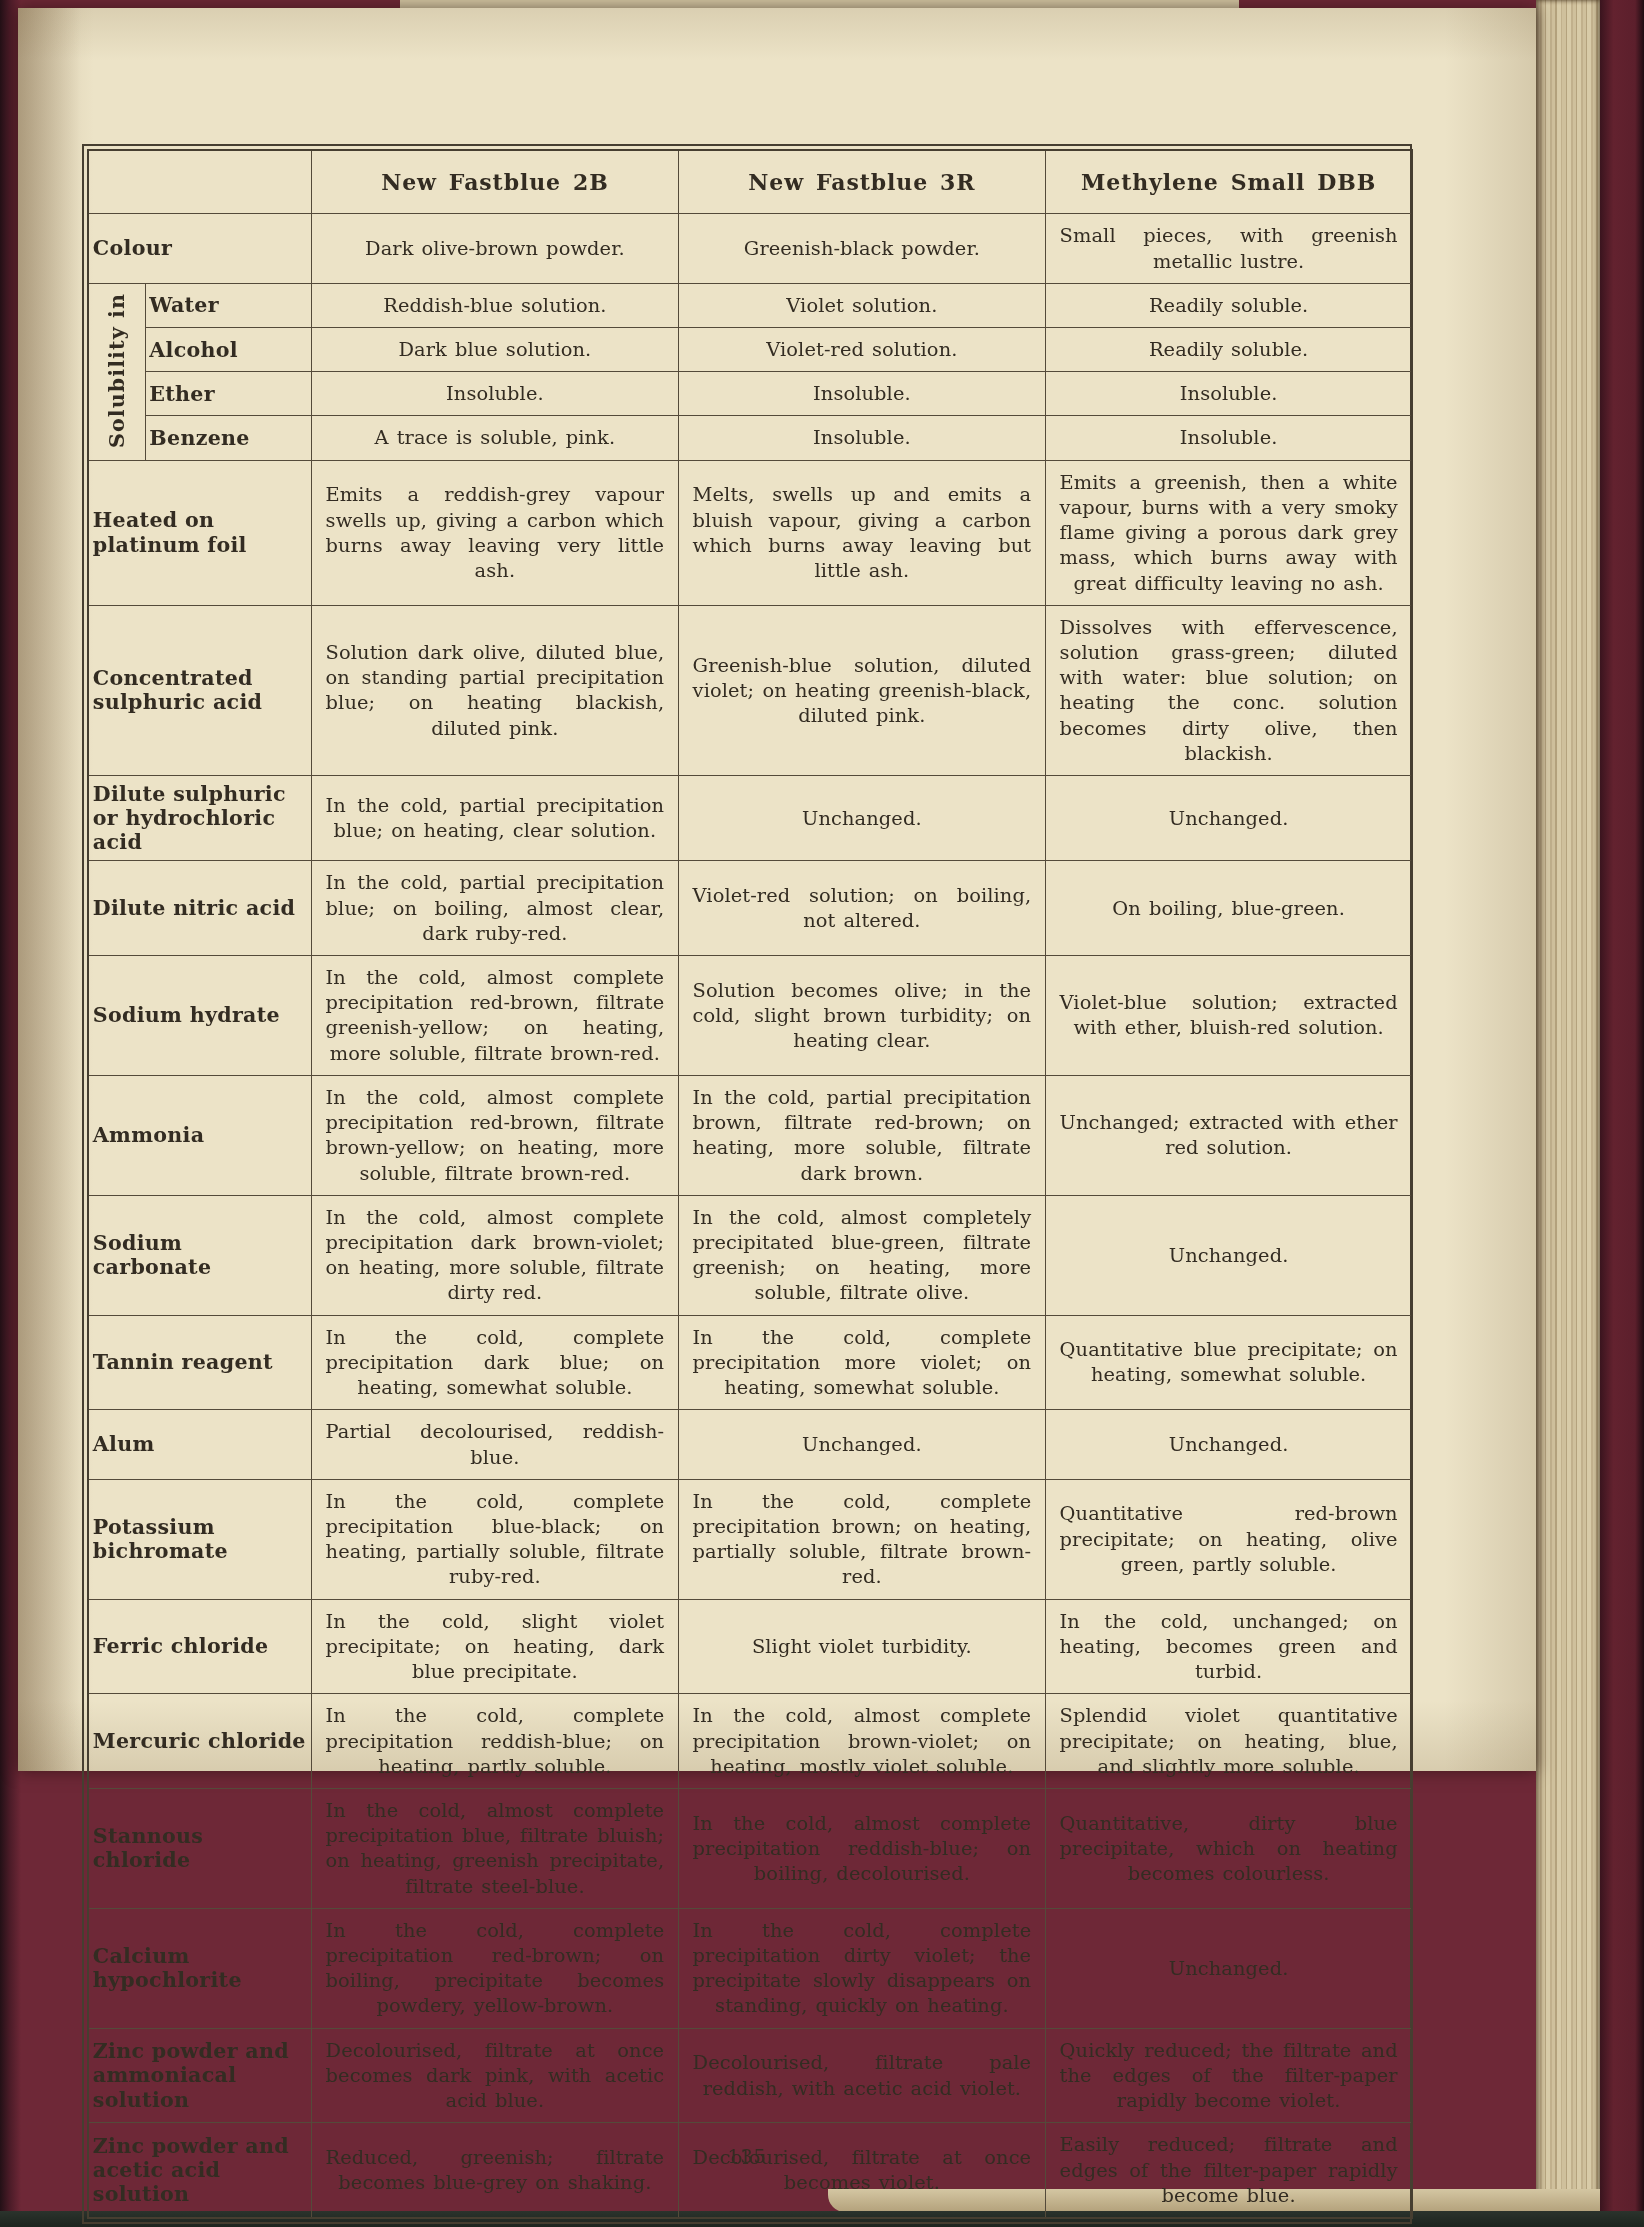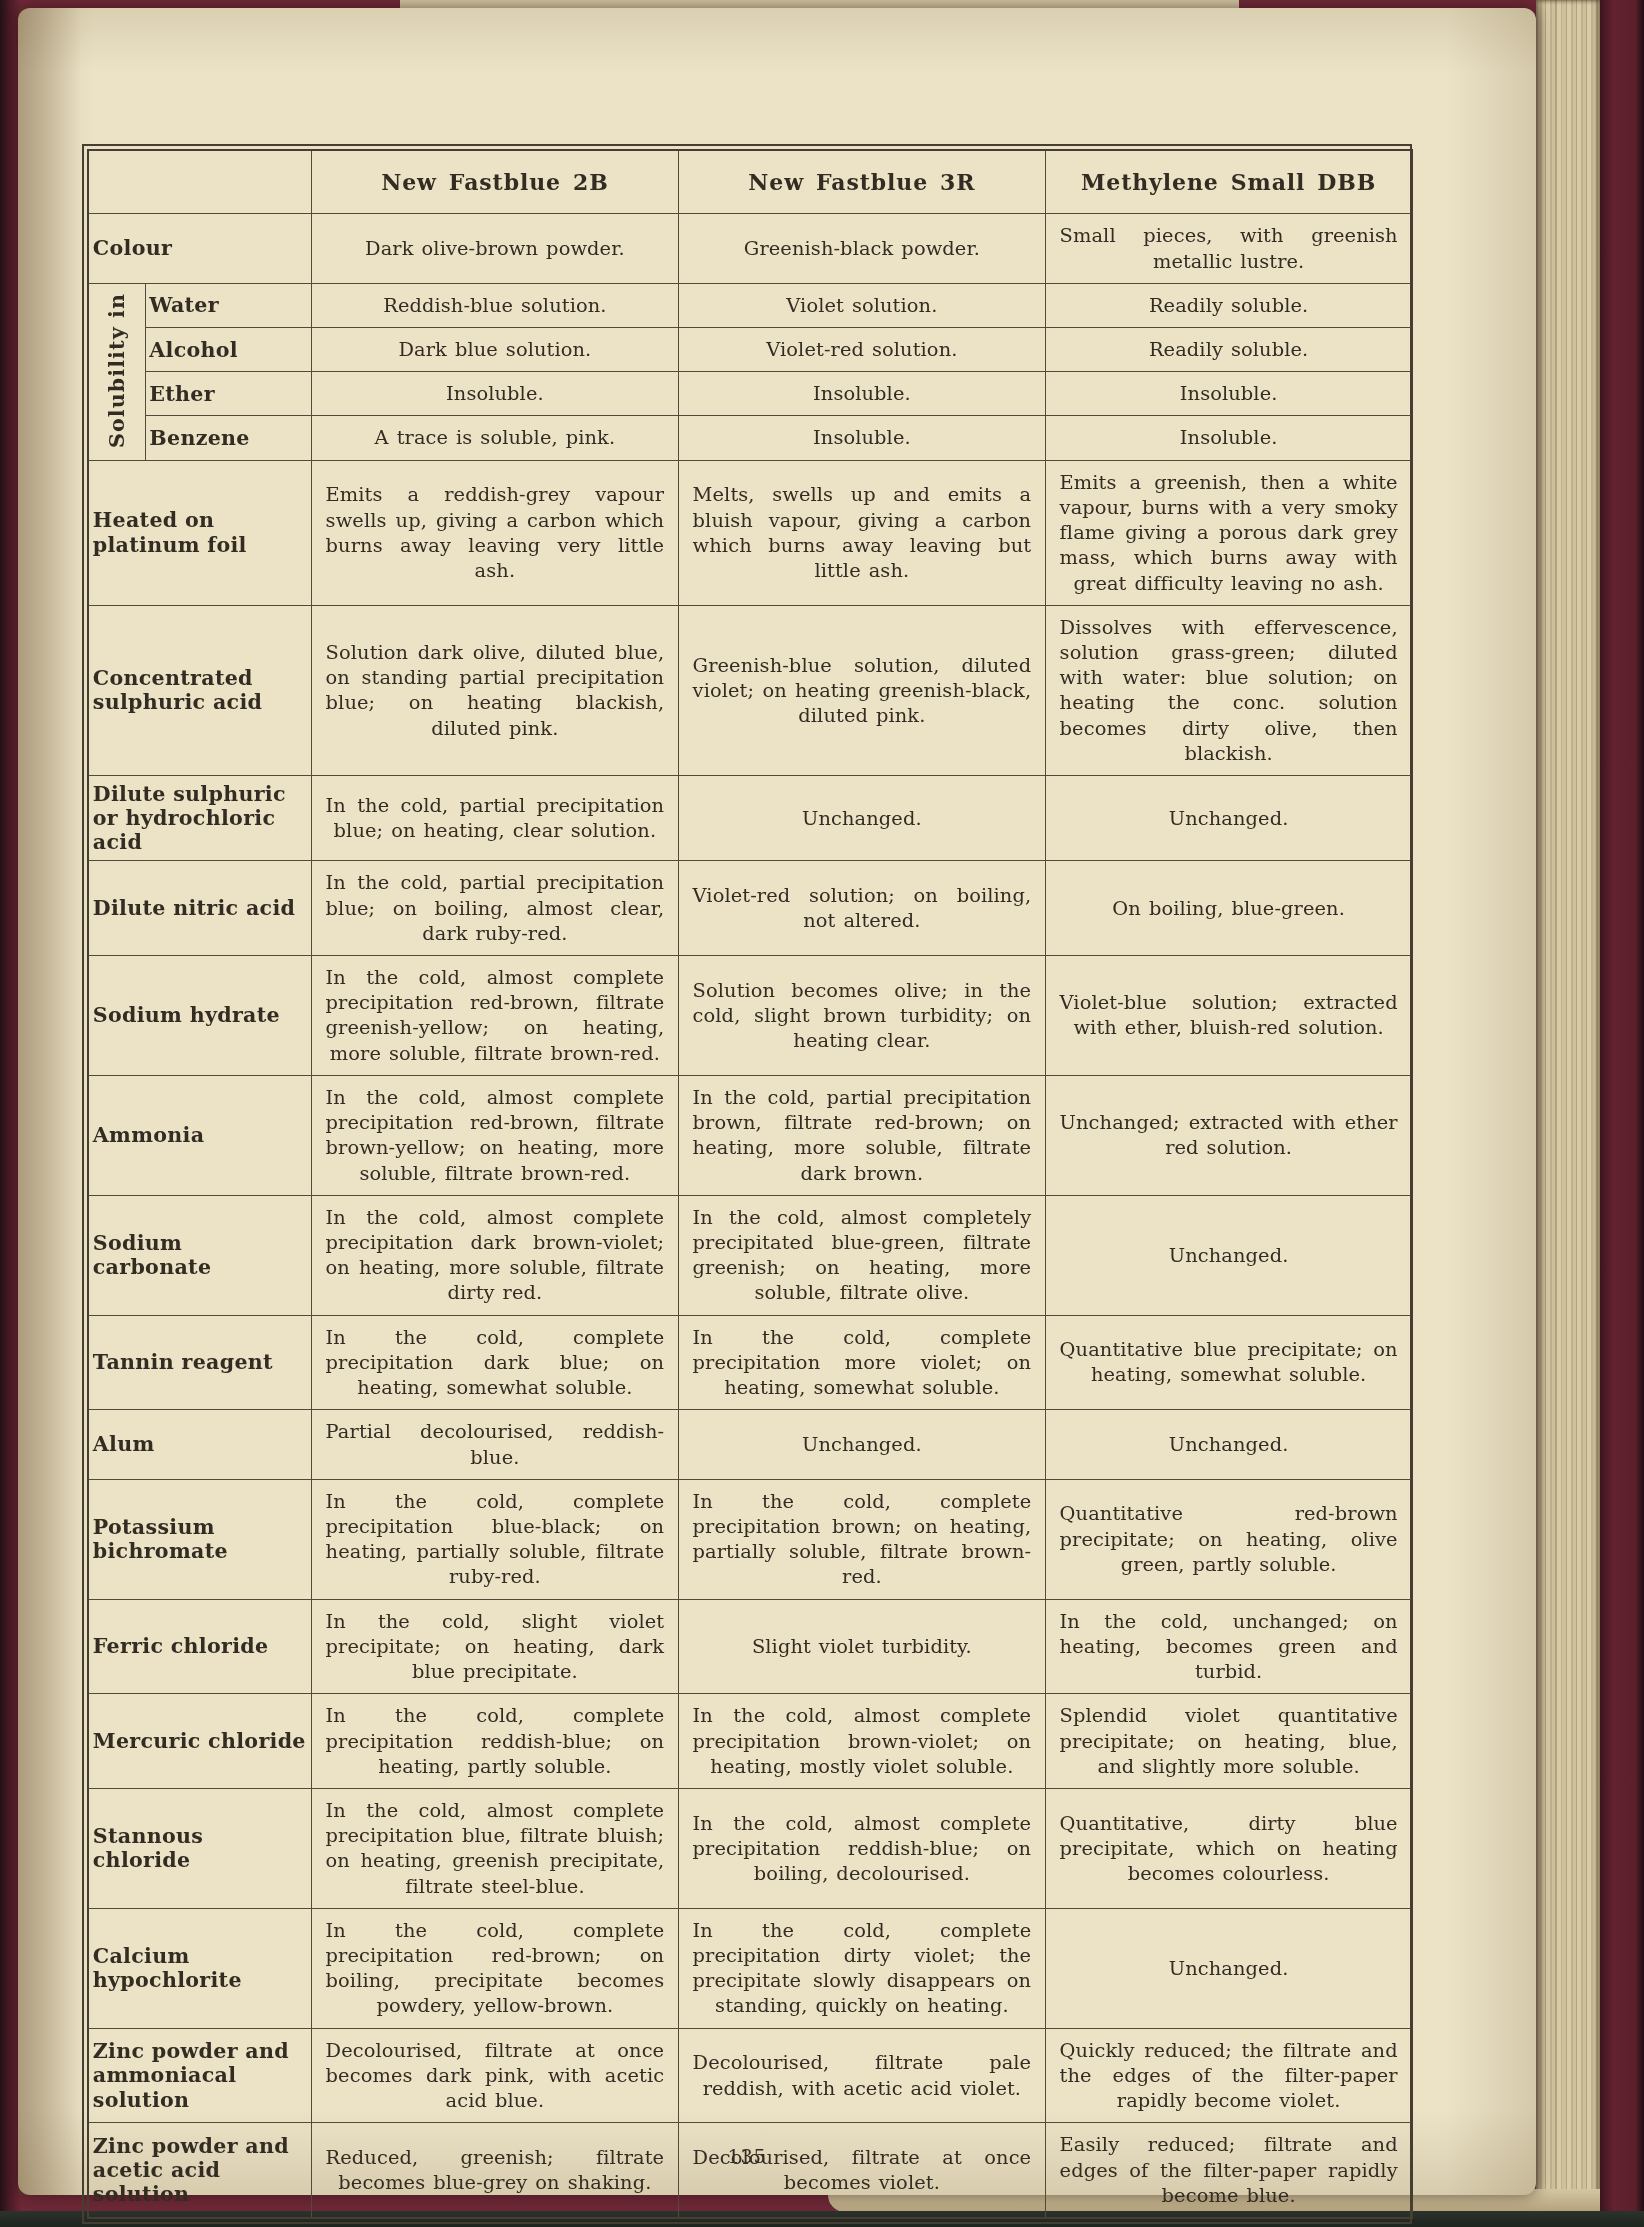--- a/index.html
+++ b/index.html
@@ -41,27 +41,26 @@
     background: linear-gradient(180deg, #d4c6a2, #b3a17b);
     border-radius: 0 0 0 17px;
   }
   .bottom-band {
     position: absolute; left: 0; top: 2211px; width: 100%; height: 16.6px;
     background: linear-gradient(180deg, #2b332c 0%, #1c231d 100%);
   }
 
   
   .page {
-    position: absolute; left: 18px; top: 8px; width: 1518px; height: 2187px;
+    position: absolute; left: 18px; top: 8px; width: 1518px; height: 1763px;
     background:
       linear-gradient(90deg, rgba(120,90,50,.20) 0%, rgba(120,90,50,0) 5%, rgba(120,90,50,0) 94%, rgba(110,85,45,.18) 100%),
       linear-gradient(180deg, rgba(110,85,45,.14) 0%, rgba(110,85,45,0) 3%, rgba(110,85,45,0) 96%, rgba(110,85,45,.16) 100%),
       #ece3c7;
     box-shadow: 0 0 15px rgba(30,12,8,.55);
-    border-radius: 12px;
   }
   .page::before { 
     content: ""; position: absolute; left: 0; top: 0; width: 63px; height: 100%;
     background: linear-gradient(90deg, rgba(85,58,28,.32), rgba(85,58,28,0));
     pointer-events: none;
   }
 
   
   .tablewrap {
     position: absolute; left: 64px; top: 136px; width: 1330px;

